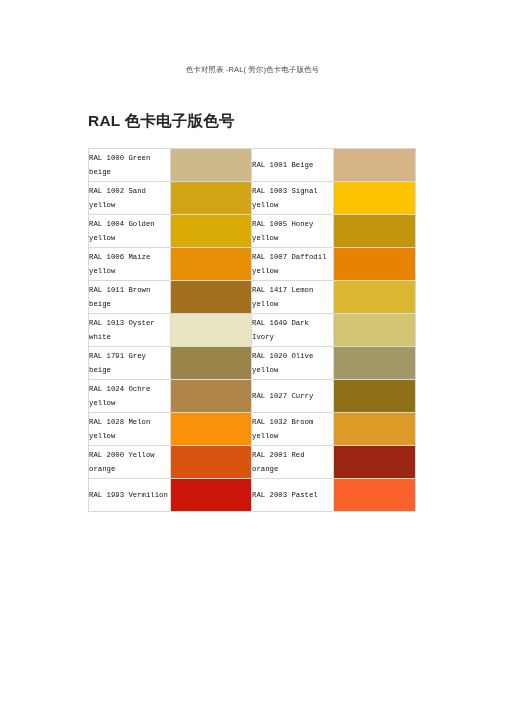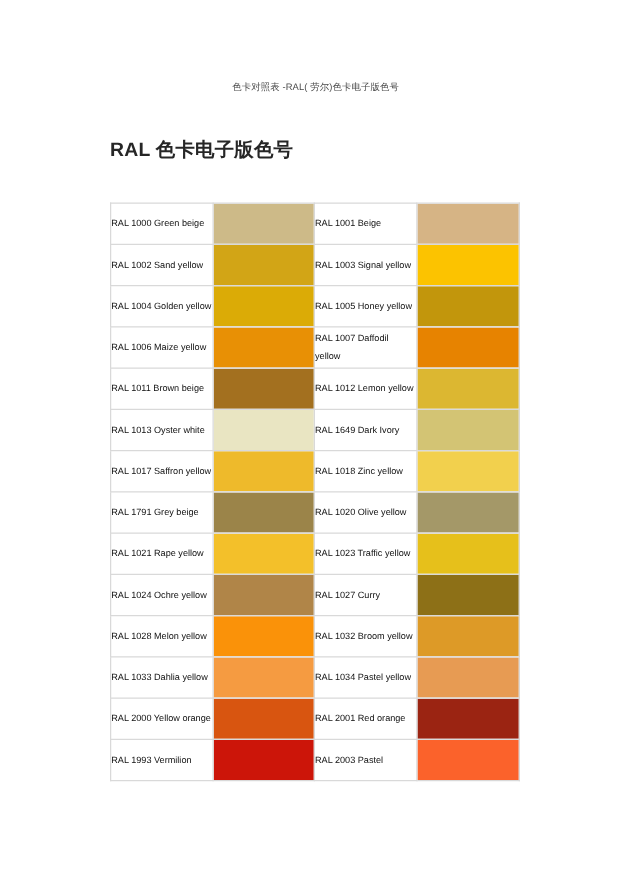--- a/index.html
+++ b/index.html
@@ -47,26 +47,27 @@
     line-height: 22px;
     font-weight: 700;
     color: #262626;
     letter-spacing: 0.2px;
     white-space: nowrap;
   }
 
   
   .ral-table {
     position: absolute;
-    top: 162px;
+    top: 148px;
     left: 88px;
     width: 327px;
     border-collapse: collapse;
     table-layout: fixed;
     background: #ffffff;
+    font-family: Liberation Mono, monospace;
   }
   .ral-table col.c-label { width: 82px; }
   .ral-table col.c-swatch { width: 81px; }
   .ral-table col.c-label2 { width: 82px; }
   .ral-table col.c-swatch2 { width: 82px; }
 
   .ral-table td {
     border: 1px solid #d9d9d9;
     padding: 0;
     vertical-align: middle;
@@ -147,93 +148,63 @@
           <td class="cell-label">RAL 1007 Daffodil yellow</td>
           <td class="cell-swatch">
             <span class="swatch-fill" style="background-color: rgb(231, 131, 0);"></span>
           </td>
         </tr>
         <tr>
           <td class="cell-label">RAL 1011 Brown beige</td>
           <td class="cell-swatch">
             <span class="swatch-fill" style="background-color: rgb(163, 112, 31);"></span>
           </td>
-          <td class="cell-label">RAL 1012 Lemon yellow</td>
+          <td class="cell-label">RAL 1417 Lemon yellow</td>
           <td class="cell-swatch">
             <span class="swatch-fill" style="background-color: rgb(220, 183, 49);"></span>
           </td>
         </tr>
         <tr>
           <td class="cell-label">RAL 1013 Oyster white</td>
           <td class="cell-swatch">
             <span class="swatch-fill" style="background-color: rgb(233, 229, 194);"></span>
           </td>
           <td class="cell-label">RAL 1649 Dark Ivory</td>
           <td class="cell-swatch">
             <span class="swatch-fill" style="background-color: rgb(211, 196, 116);"></span>
           </td>
         </tr>
         <tr>
-          <td class="cell-label">RAL 1017 Saffron yellow</td>
-          <td class="cell-swatch">
-            <span class="swatch-fill" style="background-color: rgb(238, 186, 43);"></span>
-          </td>
-          <td class="cell-label">RAL 1018 Zinc yellow</td>
-          <td class="cell-swatch">
-            <span class="swatch-fill" style="background-color: rgb(242, 208, 77);"></span>
-          </td>
-        </tr>
-        <tr>
           <td class="cell-label">RAL 1791 Grey beige</td>
           <td class="cell-swatch">
             <span class="swatch-fill" style="background-color: rgb(155, 132, 73);"></span>
           </td>
           <td class="cell-label">RAL 1020 Olive yellow</td>
           <td class="cell-swatch">
             <span class="swatch-fill" style="background-color: rgb(164, 152, 104);"></span>
           </td>
         </tr>
         <tr>
-          <td class="cell-label">RAL 1021 Rape yellow</td>
-          <td class="cell-swatch">
-            <span class="swatch-fill" style="background-color: rgb(243, 192, 42);"></span>
-          </td>
-          <td class="cell-label">RAL 1023 Traffic yellow</td>
-          <td class="cell-swatch">
-            <span class="swatch-fill" style="background-color: rgb(230, 192, 27);"></span>
-          </td>
-        </tr>
-        <tr>
           <td class="cell-label">RAL 1024 Ochre yellow</td>
           <td class="cell-swatch">
             <span class="swatch-fill" style="background-color: rgb(176, 133, 72);"></span>
           </td>
           <td class="cell-label">RAL 1027 Curry</td>
           <td class="cell-swatch">
             <span class="swatch-fill" style="background-color: rgb(141, 112, 23);"></span>
           </td>
         </tr>
         <tr>
           <td class="cell-label">RAL 1028 Melon yellow</td>
           <td class="cell-swatch">
             <span class="swatch-fill" style="background-color: rgb(250, 146, 9);"></span>
           </td>
           <td class="cell-label">RAL 1032 Broom yellow</td>
           <td class="cell-swatch">
             <span class="swatch-fill" style="background-color: rgb(221, 154, 39);"></span>
-          </td>
-        </tr>
-        <tr>
-          <td class="cell-label">RAL 1033 Dahlia yellow</td>
-          <td class="cell-swatch">
-            <span class="swatch-fill" style="background-color: rgb(245, 155, 65);"></span>
-          </td>
-          <td class="cell-label">RAL 1034 Pastel yellow</td>
-          <td class="cell-swatch">
-            <span class="swatch-fill" style="background-color: rgb(231, 155, 83);"></span>
           </td>
         </tr>
         <tr>
           <td class="cell-label">RAL 2000 Yellow orange</td>
           <td class="cell-swatch">
             <span class="swatch-fill" style="background-color: rgb(216, 85, 16);"></span>
           </td>
           <td class="cell-label">RAL 2001 Red orange</td>
           <td class="cell-swatch">
             <span class="swatch-fill" style="background-color: rgb(155, 36, 18);"></span>

